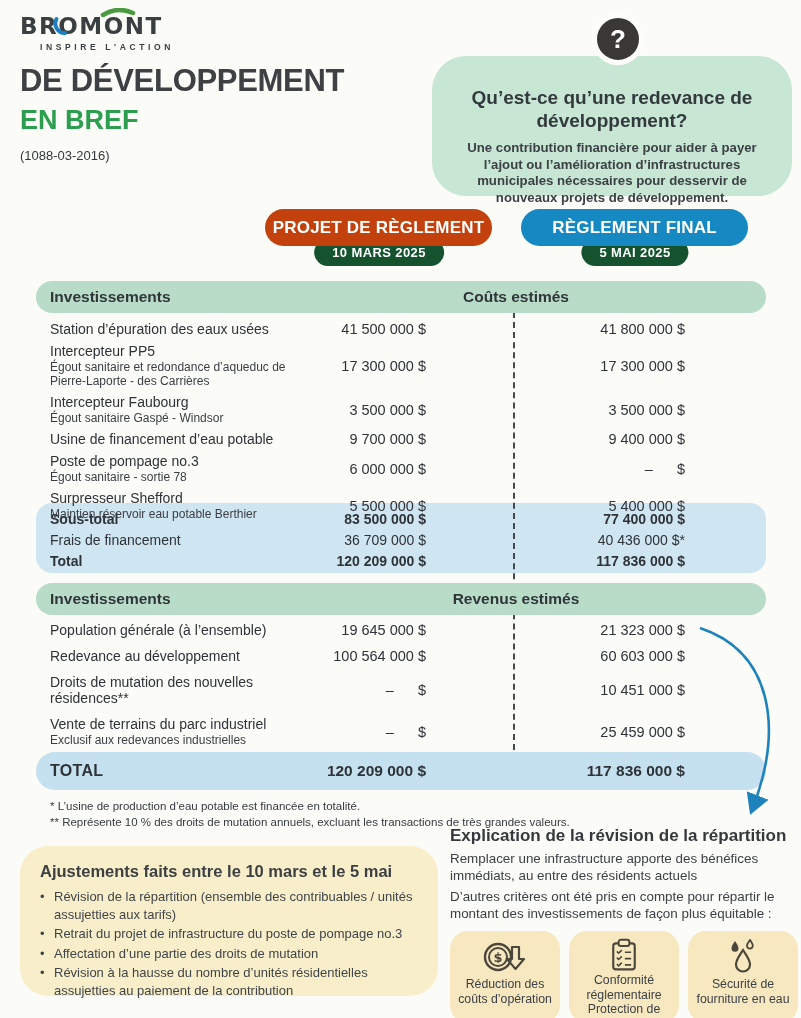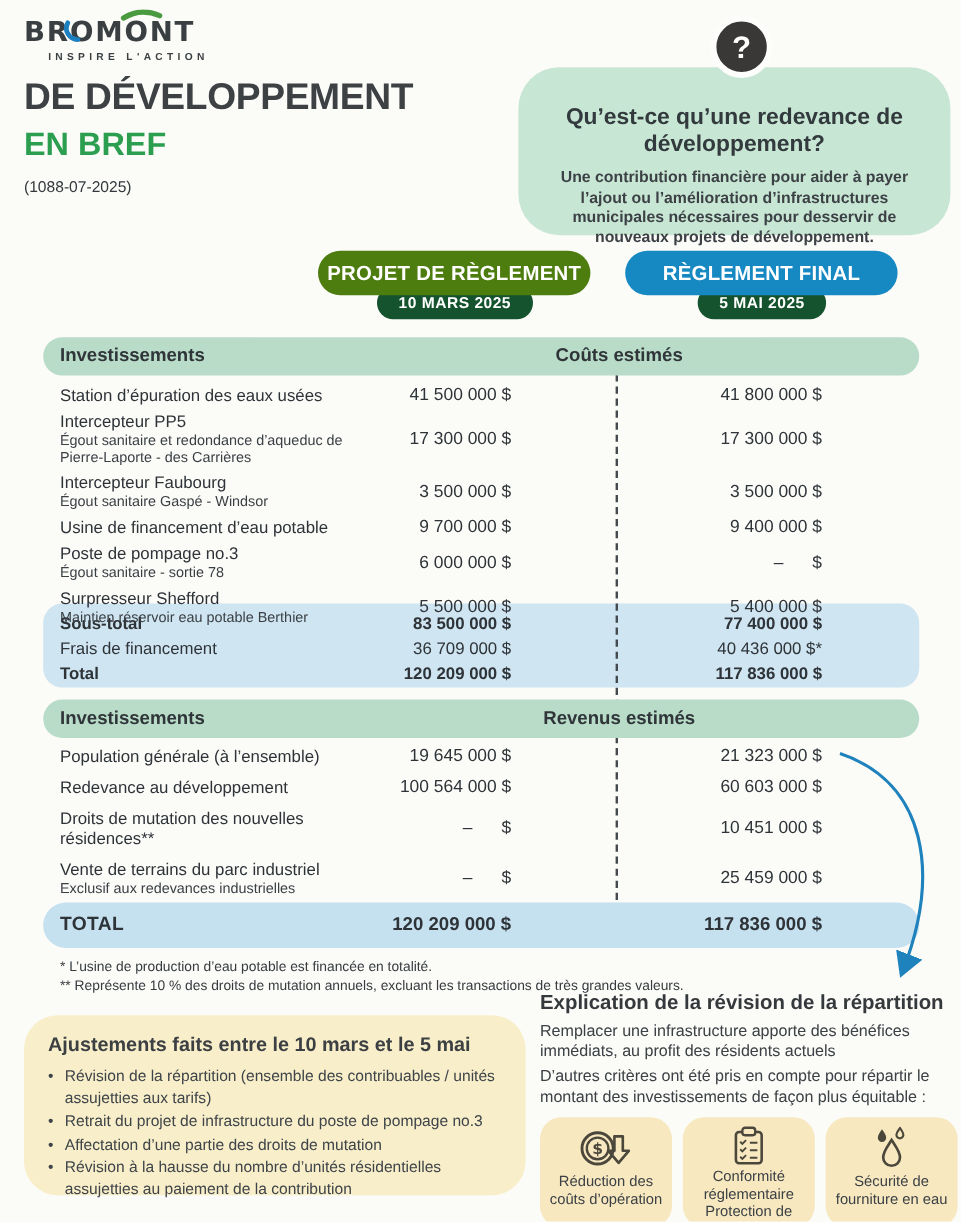--- a/index.html
+++ b/index.html
@@ -18,21 +18,21 @@
   .title .ref{font-size:13px;color:#33383c;margin-top:10px;}
 
   
   .qbox{position:absolute;left:432px;top:56px;width:360px;height:140px;background:#c8e6d4;border-radius:34px;box-sizing:border-box;padding:30px 22px 0;text-align:center;}
   .qbox .qtitle{font-size:19px;font-weight:bold;color:#323a3e;line-height:23px;max-width:300px;margin:0 auto;}
   .qbox .qbody{font-size:13.2px;line-height:16.5px;color:#3c4145;font-weight:bold;margin-top:8px;}
   .qcircle{position:absolute;left:592px;top:13px;width:42px;height:42px;background:#3a3836;border:5px solid #fdfdfb;border-radius:50%;display:flex;align-items:center;justify-content:center;color:#fff;font-size:26px;font-weight:bold;z-index:5;}
 
   
   .pill{position:absolute;top:209px;width:227px;height:37px;border-radius:19px;color:#fff;font-weight:bold;font-size:17px;display:flex;align-items:center;justify-content:center;letter-spacing:0.2px;z-index:4;}
-  .pill.green{left:265px;background:#4d7c0f;}
+  .pill.green{left:265px;background:#c2410c;}
   .pill.blue{left:521px;background:#1688c2;}
   .datebadge{position:absolute;top:239px;transform:translateX(-50%);background:#14532d;color:#fff;font-size:13px;font-weight:bold;letter-spacing:0.4px;padding:6px 18px;border-radius:14px;z-index:3;white-space:nowrap;}
   .datebadge.d1{left:379px;}
   .datebadge.d2{left:635px;}
 
   
   .hbar{position:absolute;left:36px;width:730px;height:32px;background:#b8dcc8;border-radius:16px;z-index:3;}
   .hbar .hleft{position:absolute;left:14px;top:0;height:32px;display:flex;align-items:center;font-size:15.5px;font-weight:bold;color:#2f3539;}
   .hbar .hright{position:absolute;left:300px;width:360px;top:0;height:32px;display:flex;align-items:center;justify-content:center;font-size:15.5px;font-weight:bold;color:#2f3539;}
   #bar1{top:281px;} #bar2{top:583px;}
@@ -91,21 +91,21 @@
       <text x="0" y="26" font-family="'DejaVu Sans',sans-serif" font-size="23" font-weight="bold" fill="#3a3f42" letter-spacing="1.5">BROMONT</text>
       <path d="M 83 7 Q 97 -2 113 5" stroke="#4a9b3f" stroke-width="4.5" fill="none" stroke-linecap="round"></path>
       <path d="M 45 25 A 9.5 9.5 0 0 1 36.5 11" stroke="#1c7fc0" stroke-width="4" fill="none" stroke-linecap="round"></path>
     </svg>
     <div class="tagline">INSPIRE L'ACTION</div>
   </div>
 
   <div class="title">
     <div class="t2">DE DÉVELOPPEMENT</div>
     <div class="t3">EN BREF</div>
-    <div class="ref">(1088-07-2025)</div>
+    <div class="ref">(1088-03-2016)</div>
   </div>
 
   <div class="qcircle">?</div>
   <div class="qbox">
     <div class="qtitle">Qu’est-ce qu’une redevance de développement?</div>
     <div class="qbody">Une contribution financière pour aider à payer l’ajout ou l’amélioration d’infrastructures municipales nécessaires pour desservir de nouveaux projets de développement.</div>
   </div>
 
   <div class="pill green">PROJET DE RÈGLEMENT</div>
   <div class="pill blue">RÈGLEMENT FINAL</div>
@@ -280,21 +280,21 @@
     <ul id="adjlist">
         <li>Révision de la répartition (ensemble des contribuables / unités assujetties aux tarifs)</li>
         <li>Retrait du projet de infrastructure du poste de pompage no.3</li>
         <li>Affectation d’une partie des droits de mutation</li>
         <li>Révision à la hausse du nombre d’unités résidentielles assujetties au paiement de la contribution</li>
       </ul>
   </div>
 
   <div class="explain">
     <div class="etitle">Explication de la révision de la répartition</div>
-    <p>Remplacer une infrastructure apporte des bénéfices immédiats, au profit des résidents actuels</p>
+    <p>Remplacer une infrastructure apporte des bénéfices immédiats, au entre des résidents actuels</p>
     <p>D’autres critères ont été pris en compte pour répartir le montant des investissements de façon plus équitable :</p>
     <div class="cards" id="cards">
         <div class="card">
           <div class="icon">
             <svg width="46" height="36" viewBox="0 0 46 36">
               <circle cx="16" cy="18" r="13" stroke="#4b473b" stroke-width="2.4" fill="none"></circle>
               <circle cx="16" cy="18" r="9" stroke="#4b473b" stroke-width="2" fill="none"></circle>
               <text x="16" y="23" text-anchor="middle" font-family="'DejaVu Sans',sans-serif" font-size="13" font-weight="bold" fill="#4b473b">$</text>
               <path d="M30 8 h7 v12 h5 l-8.5 10 -8.5 -10 h5 z" stroke="#4b473b" stroke-width="2.2" fill="none" stroke-linejoin="round"></path>
             </svg>

